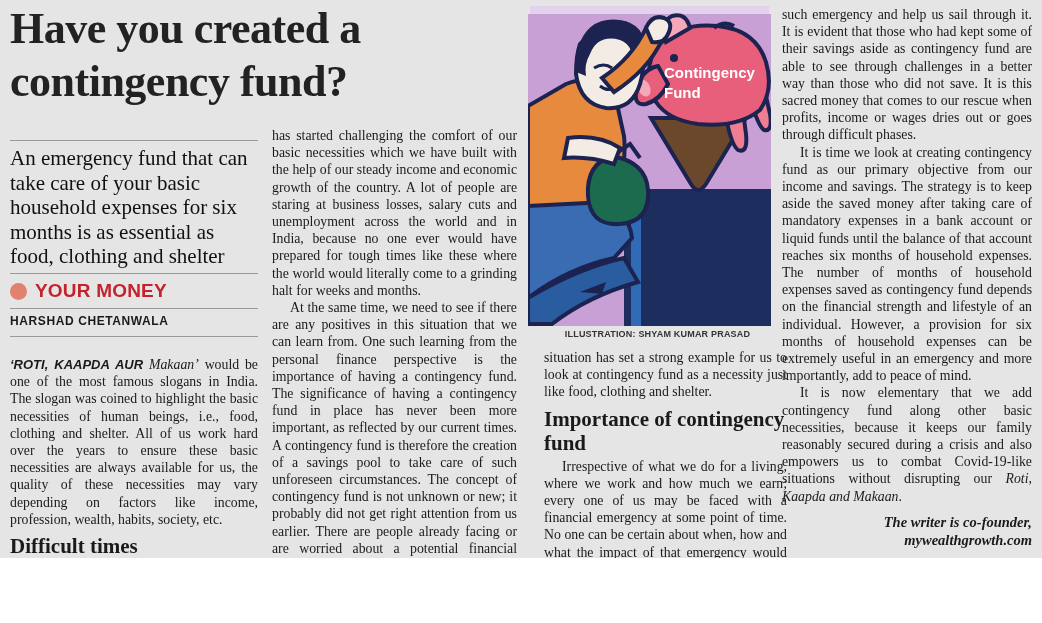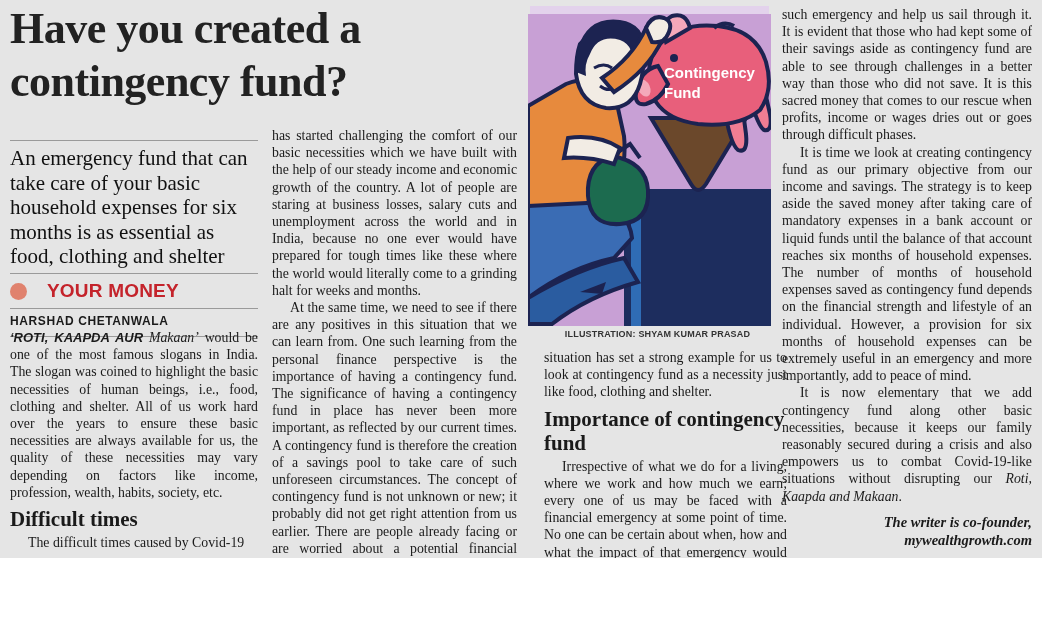--- a/index.html
+++ b/index.html
@@ -15,38 +15,38 @@
     font-size:44px; line-height:53px; font-weight:600; color:#222;
     letter-spacing:-0.5px;
   }
   .rule { position:absolute; height:1px; background:#9a9a9a; }
   
   #standfirst {
     left:10px; top:146px; width:250px;
     font-size:21px; line-height:24.6px; color:#111;
   }
   
-  #section-row { left:10px; top:280px; width:248px; display:flex; align-items:center; gap:20px;
+  #section-row { left:10px; top:280px; width:248px; display:flex; align-items:center; gap:8px;
     font-family:"Liberation Sans", sans-serif; }
   #section-bullet { width:17px; height:17px; border-radius:50%; background:#e0826e; }
   #section-label { font-size:19px; font-weight:bold; color:#c4232b; letter-spacing:0.2px; }
   #author {
     left:10px; top:314px; width:248px;
     font-family:"Liberation Sans", sans-serif; font-size:12px; font-weight:bold;
     color:#1a1a1a; letter-spacing:0.6px;
   }
   
   .col {
     font-size:13.8px; line-height:17.2px; text-align:justify; overflow:hidden;
   }
   .col p { text-align:justify; }
   .indent { text-indent:18px; }
   .lead-bold { font-family:"Liberation Sans", sans-serif; font-weight:bold; font-style:italic; font-size:13px; }
   .serif-italic { font-style:italic; }
-  #col1 { left:10px;  top:329px; width:248px; height:229px; }
+  #col1 { left:10px;  top:356px; width:248px; height:229px; }
   #col2 { left:272px; top:127px; width:245px; height:451px; }
   #col3 { left:528px; top:349px; width:243px; height:231px;margin-left:16px; }
   #col4 { left:782px; top:6px;  width:250px; height:570px; }
   .subhead {
     font-size:21px; line-height:24px; font-weight:600; color:#1a1a1a;
     text-align:left !important; margin:6px 0 3px 0;
   }
   #writer-credit {
     margin-top:8px; text-align:right !important; font-style:italic;
     font-size:14.5px; line-height:18px; font-weight:600;

